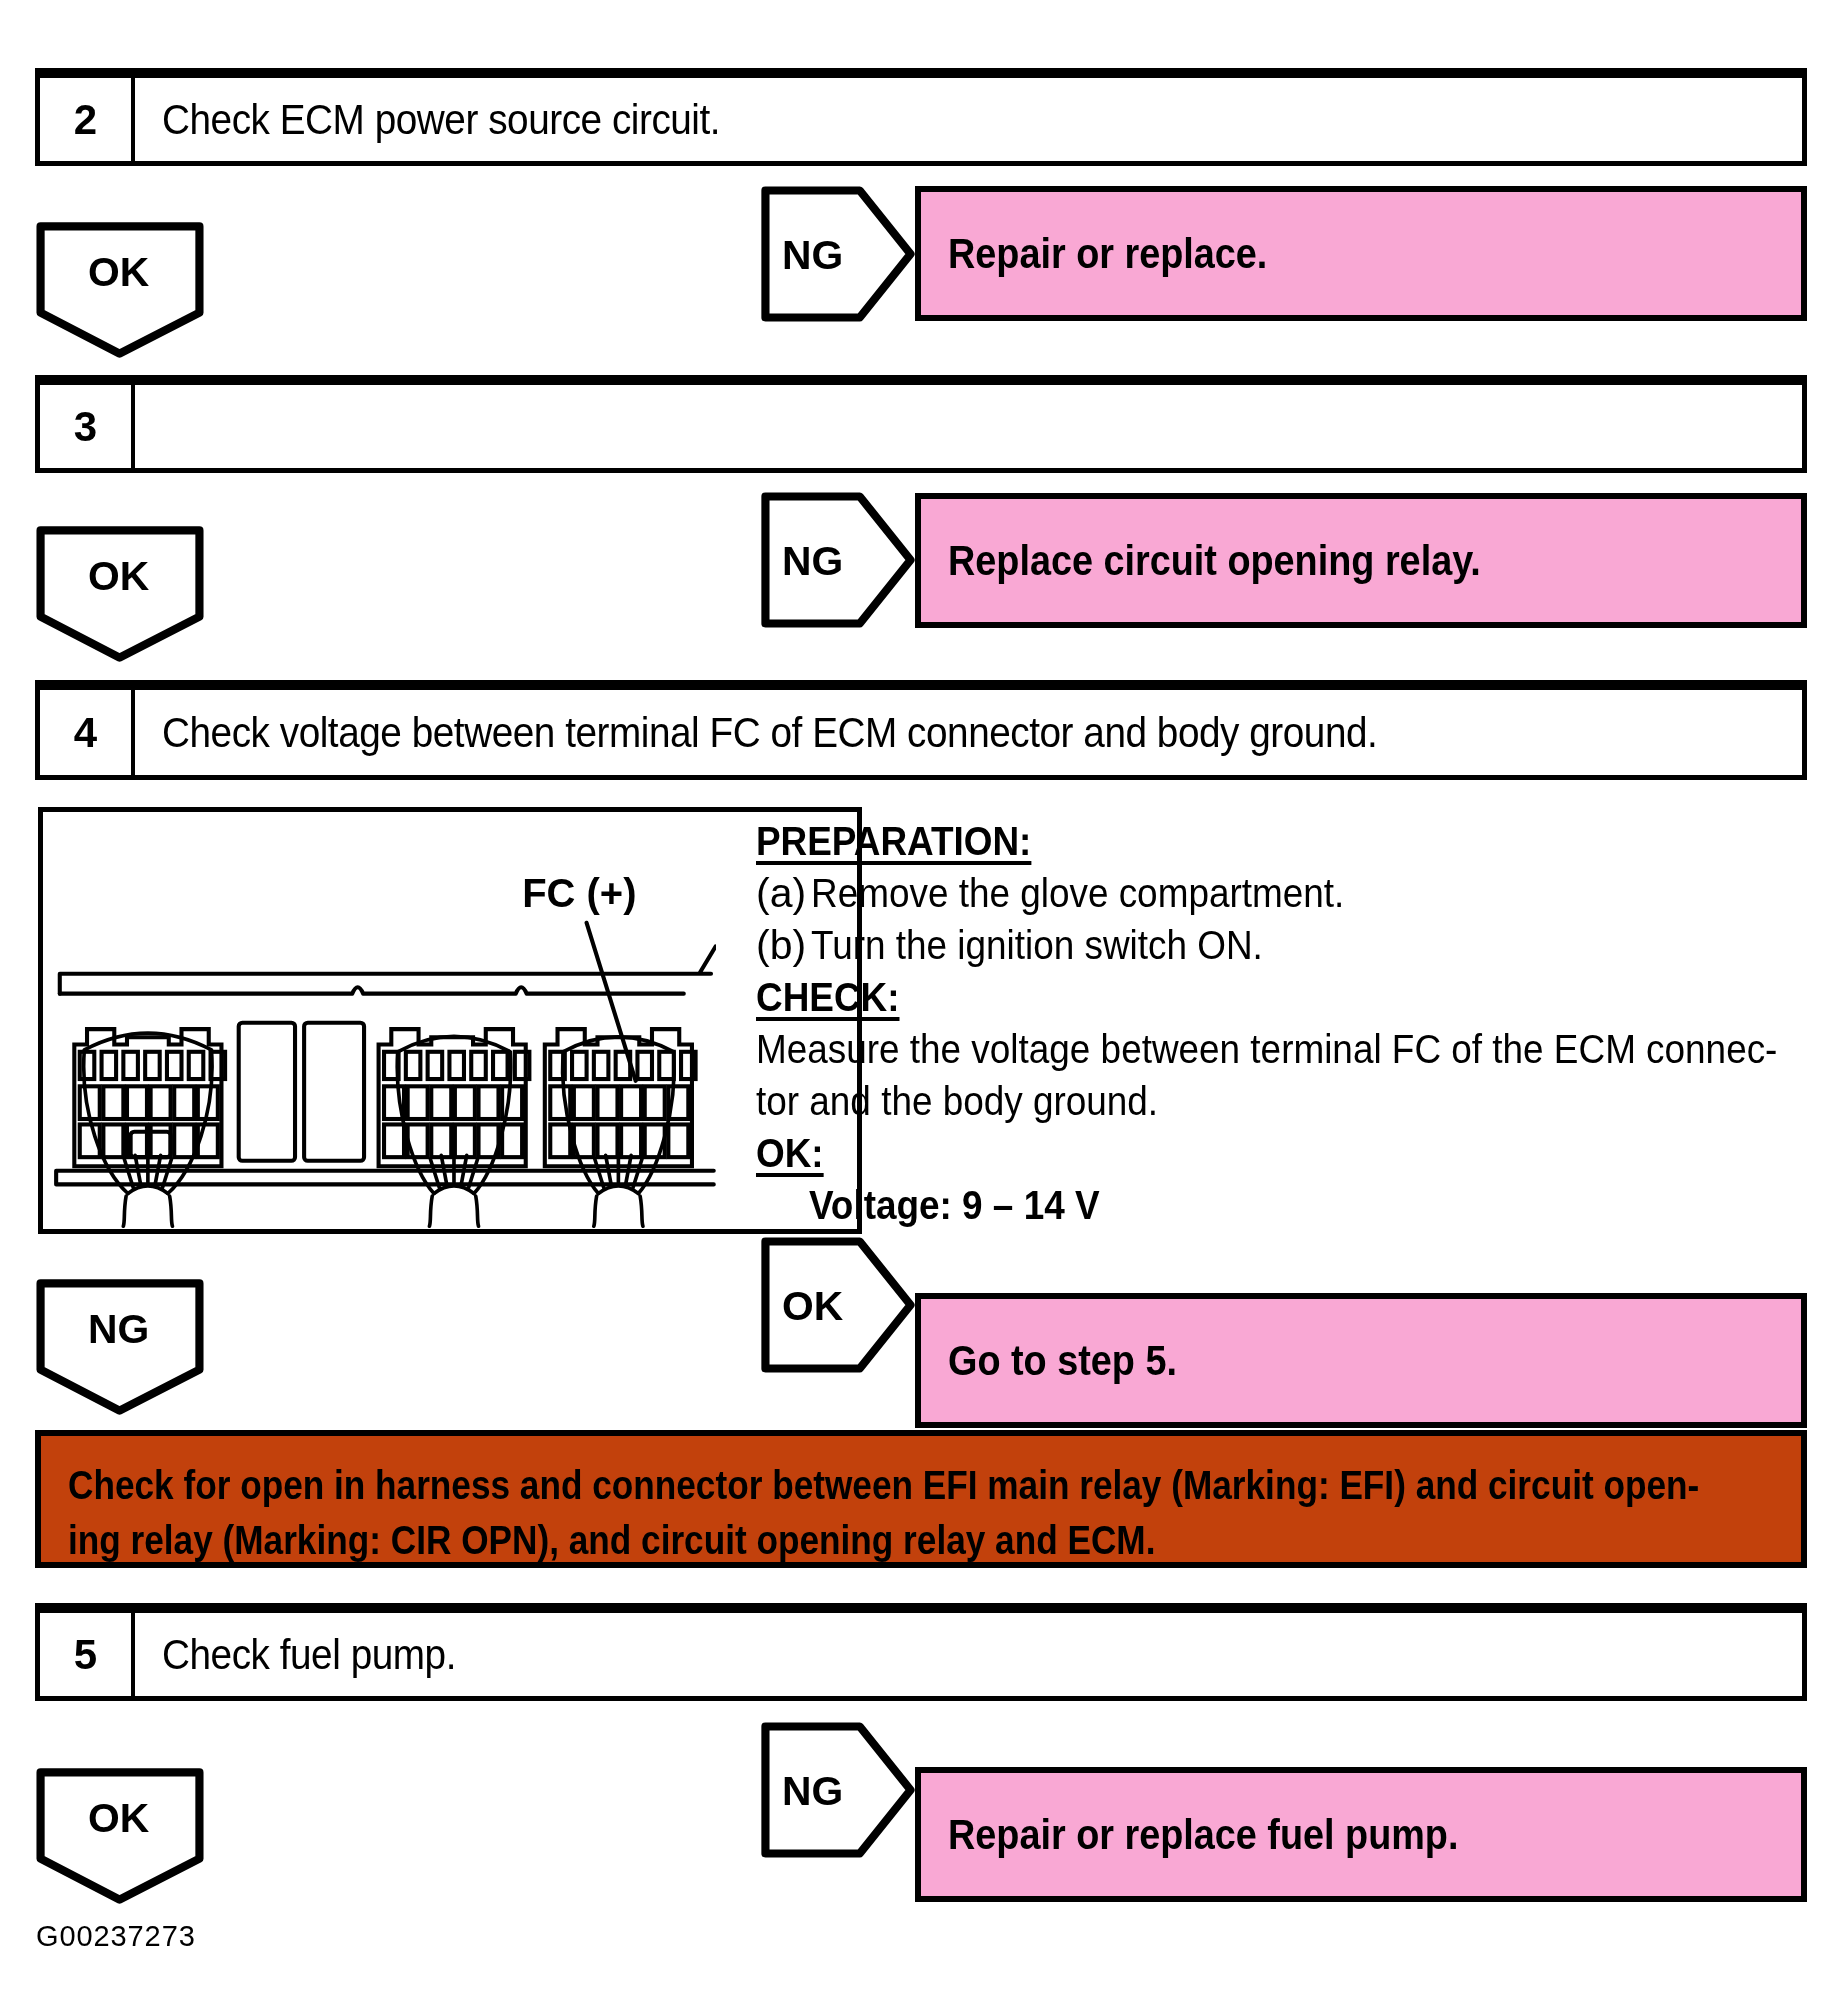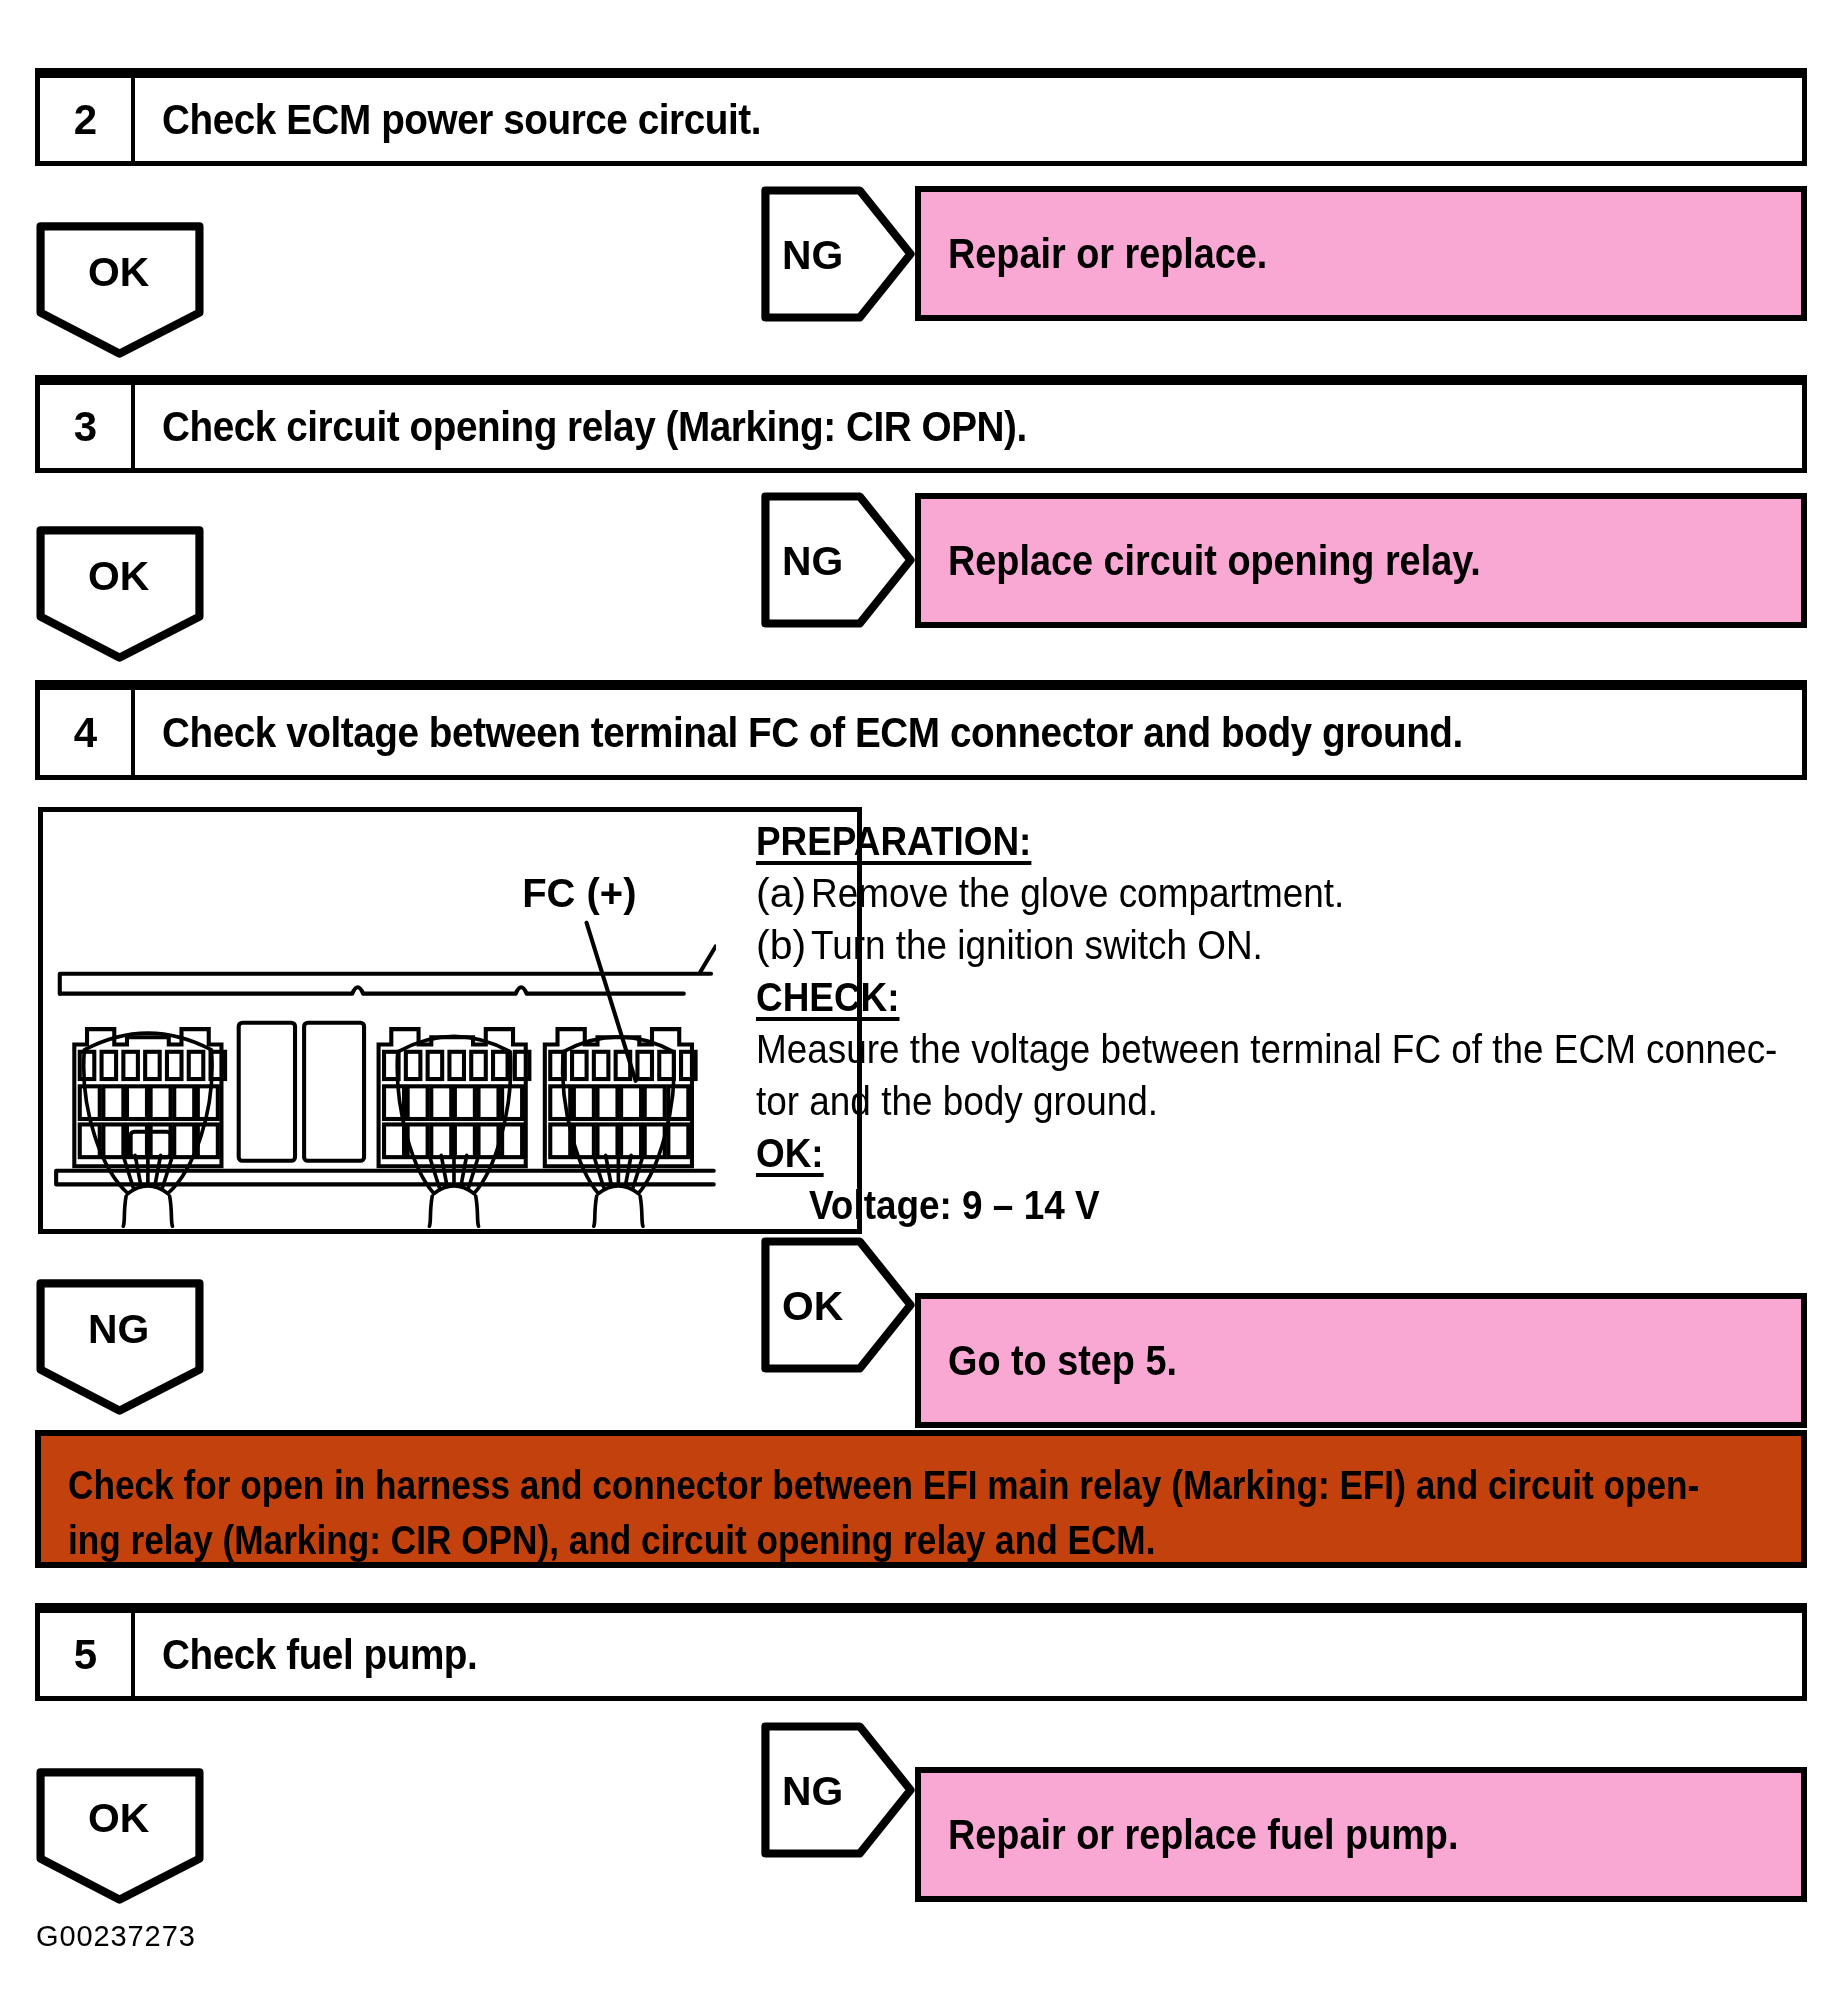--- a/index.html
+++ b/index.html
@@ -19,21 +19,21 @@
     border:5.5px solid #000;border-top-width:10px;
     box-sizing:border-box;display:flex;background:#fff;
   }
   .stepbox .num{
     width:91px;border-right:4.5px solid #000;
     display:flex;align-items:center;justify-content:center;
     font-size:42px;font-weight:bold;
   }
   .stepbox .title{
     flex:1;display:flex;align-items:center;padding-left:27px;
-    font-size:43px;font-weight:bold;letter-spacing:-0.5px;overflow:hidden;
+    font-size:43px;font-weight:normal;letter-spacing:-0.5px;overflow:hidden;
   }
 
   
   .resultbox{
     left:915px;width:892px;height:135px;
     border:6.4px solid #000;box-sizing:border-box;
     display:flex;align-items:center;padding-left:27px;
     font-size:42px;font-weight:bold;background:#f9a8d4;overflow:hidden;
   }
 
@@ -83,23 +83,20 @@
 </div>
 <div class="abs" style="left:35px;top:221px;">
   <svg width="170" height="138" viewBox="0 0 187 152">
     <polygon points="6,6 181,6 181,101 93,146 6,101" fill="#fff" stroke="#000" stroke-width="9" stroke-linejoin="round"></polygon>
     <text class="pent-label" x="92" y="72" text-anchor="middle">OK</text>
   </svg>
 </div>
 
 <div class="abs stepbox" style="top:375px;">
   <div class="num">3</div>
-  <div class="title">
-      <span class="cond">Check circuit opening relay (Marking: CIR OPN).</span>
-    </div>
 </div>
 
 <div class="abs" style="left:760px;top:491px;">
   <svg width="156" height="138" viewBox="0 0 172 152">
     <polygon points="6,6 110,6 166,76 110,146 6,146" fill="#fff" stroke="#000" stroke-width="9" stroke-linejoin="round"></polygon>
     <text class="pent-label" x="58" y="92" text-anchor="middle">NG</text>
   </svg>
 </div>
 <div class="abs resultbox" style="top:493px;">
   <span class="cond">Replace circuit opening relay.</span>

